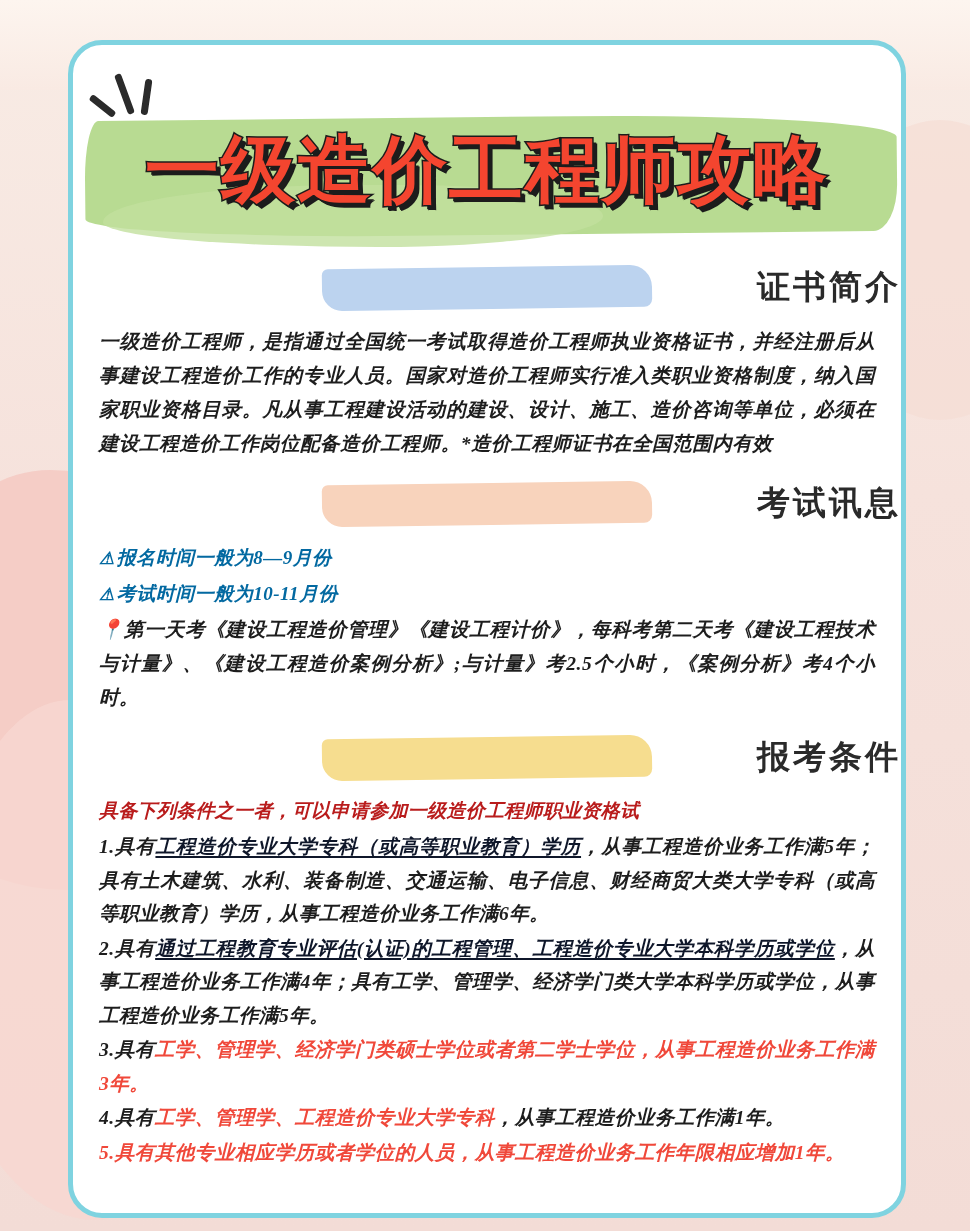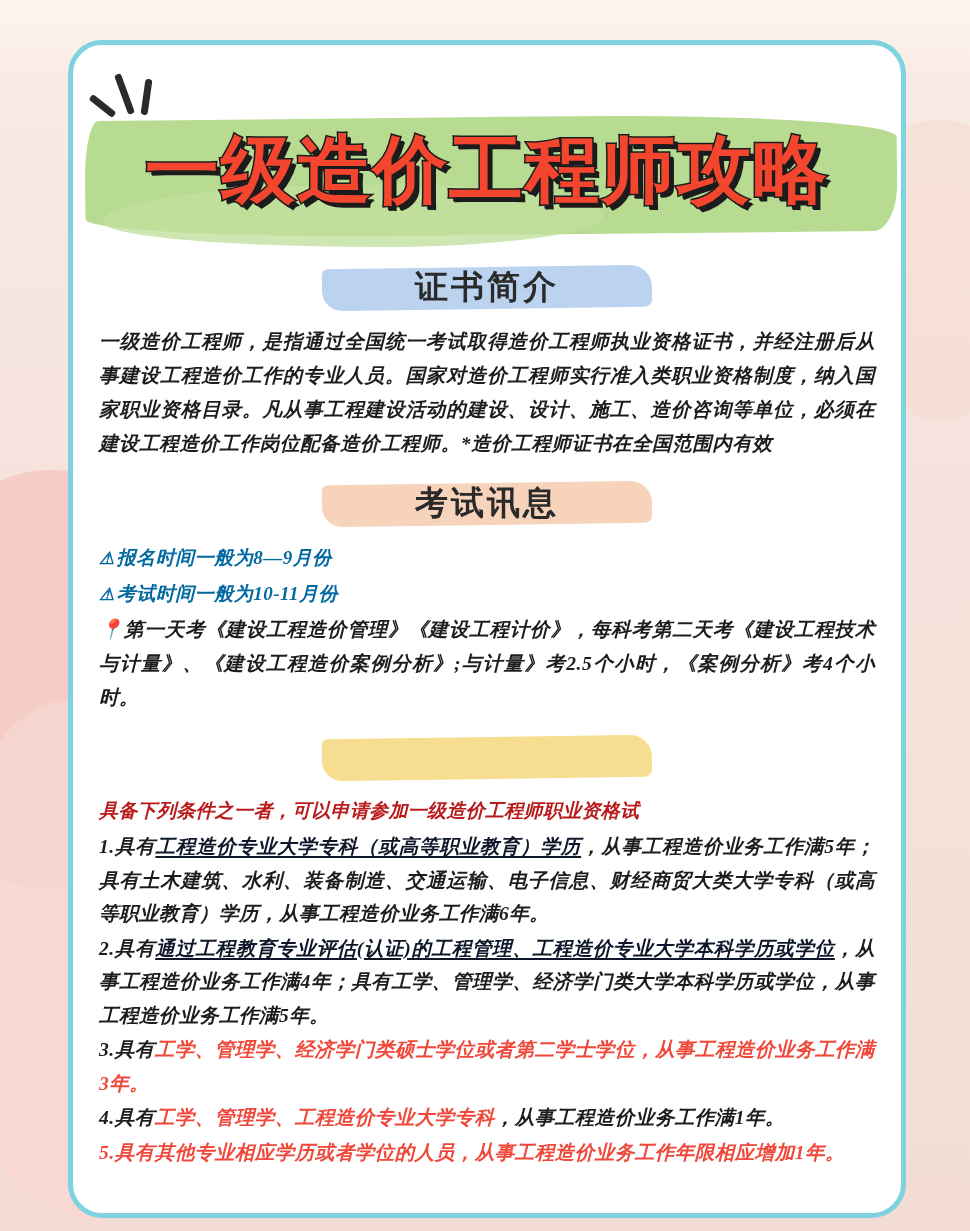--- a/index.html
+++ b/index.html
@@ -113,21 +113,21 @@
     paint-order: stroke fill;
     text-shadow:
        4px 4px 0 #1c1c1c,
        5px 5px 0 #1c1c1c;
     white-space: nowrap;
   }
 
   
   .sec-head {
     position: relative;
-    text-align: center;
+    text-align: right;
     margin: 16px 0 10px;
     height: 54px;
   }
   .sec-head .hl {
     position: absolute;
     left: 50%;
     transform: translateX(-50%) rotate(-0.8deg);
     top: 6px;
     width: 330px; height: 42px;
     border-radius: 6px 22px 8px 20px;
@@ -236,20 +236,21 @@
     <p class="notice">
       <span class="ico">⚠</span><span>考试时间一般为10-11月份</span>
     </p>
     <p class="para just">
       <span class="pin">📍</span><span>第一天考《建设工程造价管理》《建设工程计价》，每科考第二天考《建设工程技术与计量》、《建设工程造价案例分析》;与计量》考2.5个小时，《案例分析》考4个小时。</span>
     </p>
   </div>
 
   <div class="sec-head yellow">
     <div class="hl"></div>
+    <span class="txt">报考条件</span>
   </div>
   <div class="body-wrap">
     <p class="cond-intro">具备下列条件之一者，可以申请参加一级造价工程师职业资格试</p>
 
     <p class="list-item">
       <span>1.</span><span>具有</span><span class="redline">工程造价专业大学专科（或高等职业教育）学历</span><span>，从事工程造价业务工作满5年；具有土木建筑、水利、装备制造、交通运输、电子信息、财经商贸大类大学专科（或高等职业教育）学历，从事工程造价业务工作满6年。</span>
     </p>
 
     <p class="list-item">
       <span>2.</span><span>具有</span><span class="redline">通过工程教育专业评估(认证)的工程管理、工程造价专业大学本科学历或学位</span><span>，从事工程造价业务工作满4年；具有工学、管理学、经济学门类大学本科学历或学位，从事工程造价业务工作满5年。</span>

